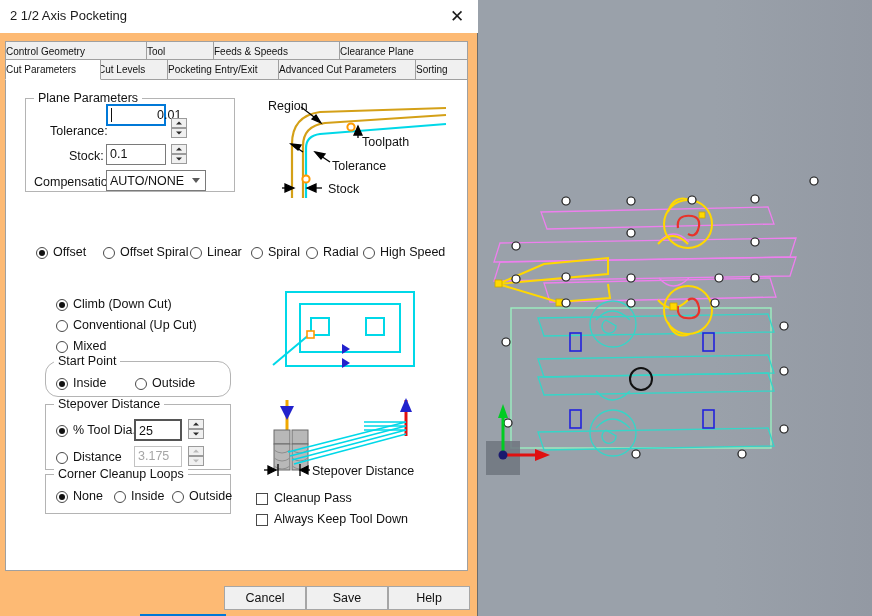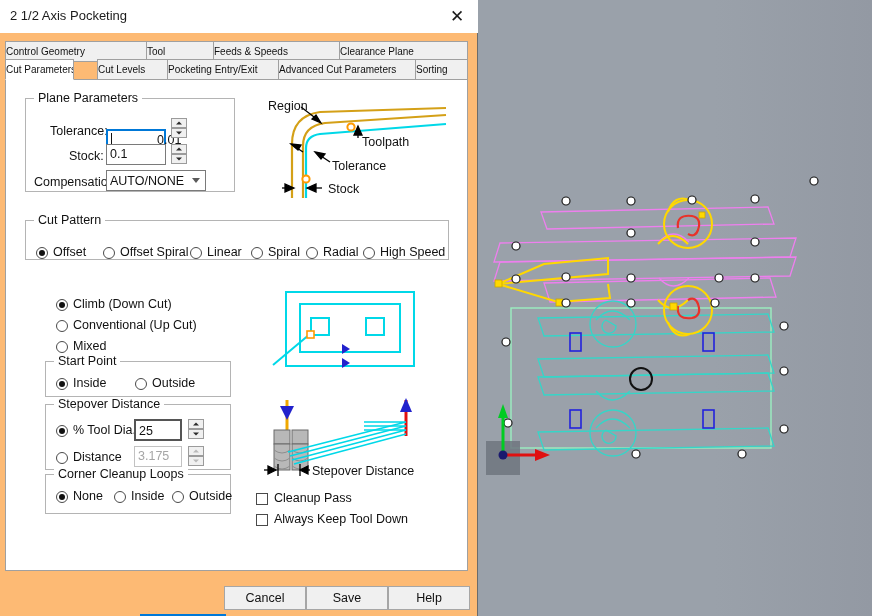--- a/index.html
+++ b/index.html
@@ -255,34 +255,34 @@
     </div>
 
     <div class="tabrow" style="left:5px; top:41px; width:463px;">
       <div class="tab" style="left:0px;   width:142px;">Control Geometry</div>
       <div class="tab" style="left:141px; width:68px;">Tool</div>
       <div class="tab" style="left:334px; width:129px;">Clearance Plane</div>
       <div class="tab" style="left:208px; width:127px;">Feeds &amp; Speeds</div>
     </div>
 
     <div class="tabrow" style="left:5px; top:59px; width:463px;">
-      <div class="tab active" style="left:0px;   width:69px;">Cut Parameters</div>
+      <div class="tab active" style="left:0px;   width:96px;">Cut Parameters</div>
       <div class="tab" style="left:92px;  width:71px;">Cut Levels</div>
       <div class="tab" style="left:162px; width:112px;">Pocketing Entry/Exit</div>
       <div class="tab" style="left:273px; width:138px;">Advanced Cut Parameters</div>
       <div class="tab" style="left:410px; width:53px;">Sorting</div>
     </div>
 
     <div id="tabpanel">
 
       <div class="group" style="left:19px; top:18px; width:210px; height:94px;">
         <span class="legend">Plane Parameters</span>
       </div>
       <div class="lbl" style="left:44px; top:44px;">Tolerance:</div>
-      <div class="txt focus" style="left:100px; top:49px; width:60px; height:22px; line-height:18px;padding-left:46px;">
+      <div class="txt focus" style="left:100px; top:24px; width:60px; height:22px; line-height:18px;padding-left:46px;">
         <span class="caret"></span>
         <span style="margin-left:3px;">0.01</span>
       </div>
       <div class="spin" style="left:165px; top:38px;">
         <div class="up">
             <i class="arr"></i>
           </div>
         <div class="dn">
             <i class="arr"></i>
           </div>
@@ -328,44 +328,41 @@
             <line x1="76" y1="90" x2="64" y2="90"></line>
               <polygon points="61,90 70,86 70,94"></polygon>
           </g>
           <text x="22" y="12" font-family="Liberation Sans, sans-serif" font-size="12.5" fill="#111">Region</text>
           <text x="116" y="48" font-family="Liberation Sans, sans-serif" font-size="12.5" fill="#111">Toolpath</text>
           <text x="86" y="72" font-family="Liberation Sans, sans-serif" font-size="12.5" fill="#111">Tolerance</text>
           <text x="82" y="95" font-family="Liberation Sans, sans-serif" font-size="12.5" fill="#111">Stock</text>
         </svg>
       </div>
 
-      <div class="group" style="left:19px; top:140px; width:424px; height:40px;">
-        <span class="legend">Cut Pattern</span>
-      </div>
       <span class="radio on" style="left:30px; top:167px;"></span>
       <div class="lbl" style="left:47px; top:165px;">Offset</div>
       <span class="radio" style="left:97px; top:167px;"></span>
       <div class="lbl" style="left:114px; top:165px;">Offset Spiral</div>
       <span class="radio" style="left:184px; top:167px;"></span>
       <div class="lbl" style="left:201px; top:165px;">Linear</div>
       <span class="radio" style="left:245px; top:167px;"></span>
       <div class="lbl" style="left:262px; top:165px;">Spiral</div>
       <span class="radio" style="left:300px; top:167px;"></span>
       <div class="lbl" style="left:317px; top:165px;">Radial</div>
       <span class="radio" style="left:357px; top:167px;"></span>
       <div class="lbl" style="left:374px; top:165px;">High Speed</div>
 
       <span class="radio on" style="left:50px; top:219px;"></span>
       <div class="lbl" style="left:67px; top:217px;">Climb (Down Cut)</div>
       <span class="radio" style="left:50px; top:240px;"></span>
       <div class="lbl" style="left:67px; top:238px;">Conventional (Up Cut)</div>
       <span class="radio" style="left:50px; top:261px;"></span>
       <div class="lbl" style="left:67px; top:259px;">Mixed</div>
 
-      <div class="group" style="left:39px; top:281px; width:186px; height:36px;">
+      <div class="group" style="left:39px; top:281px; width:186px; height:36px;border-radius:13px;">
         <span class="legend">Start Point</span>
       </div>
       <span class="radio on" style="left:50px; top:298px;"></span>
       <div class="lbl" style="left:67px; top:296px;">Inside</div>
       <span class="radio" style="left:129px; top:298px;"></span>
       <div class="lbl" style="left:146px; top:296px;">Outside</div>
 
       <div class="pic" style="left:262px; top:206px; width:160px; height:86px;">
         <svg width="160" height="86" viewBox="0 0 160 86">
           <g fill="none" stroke="#00d8e8" stroke-width="2">

